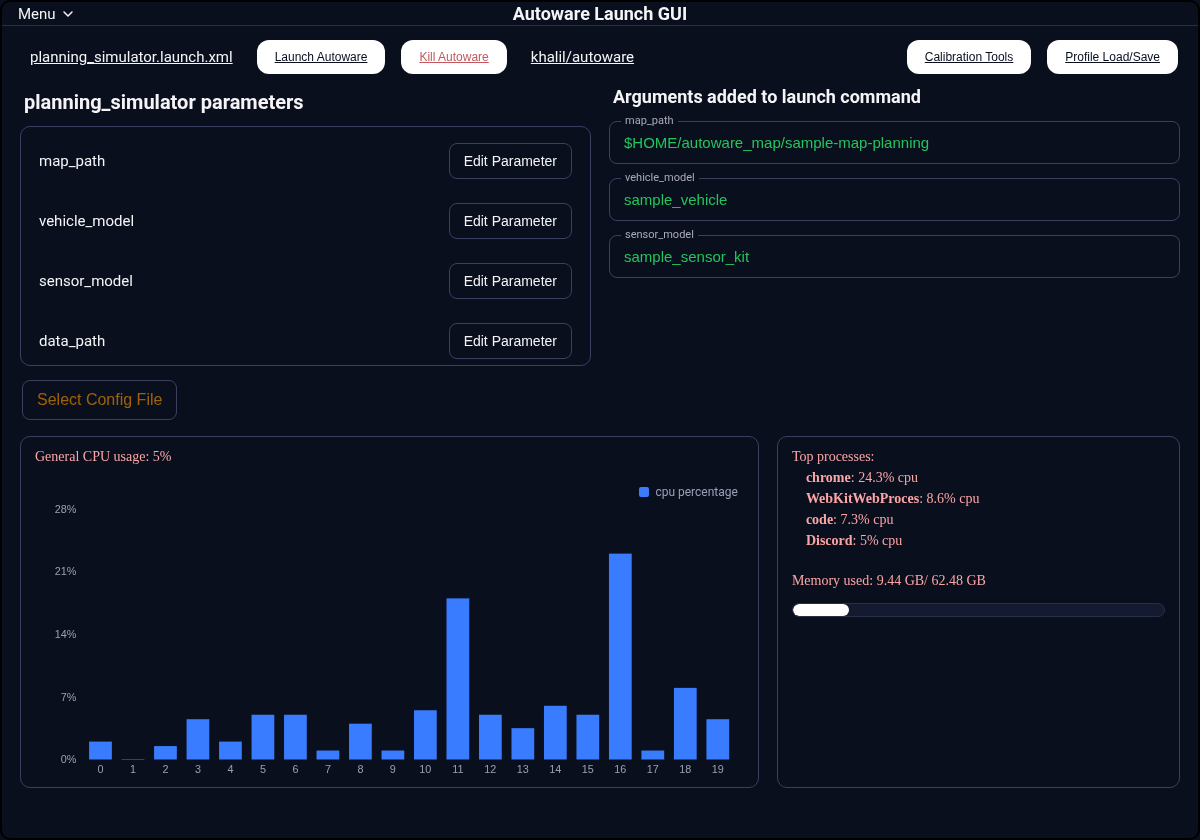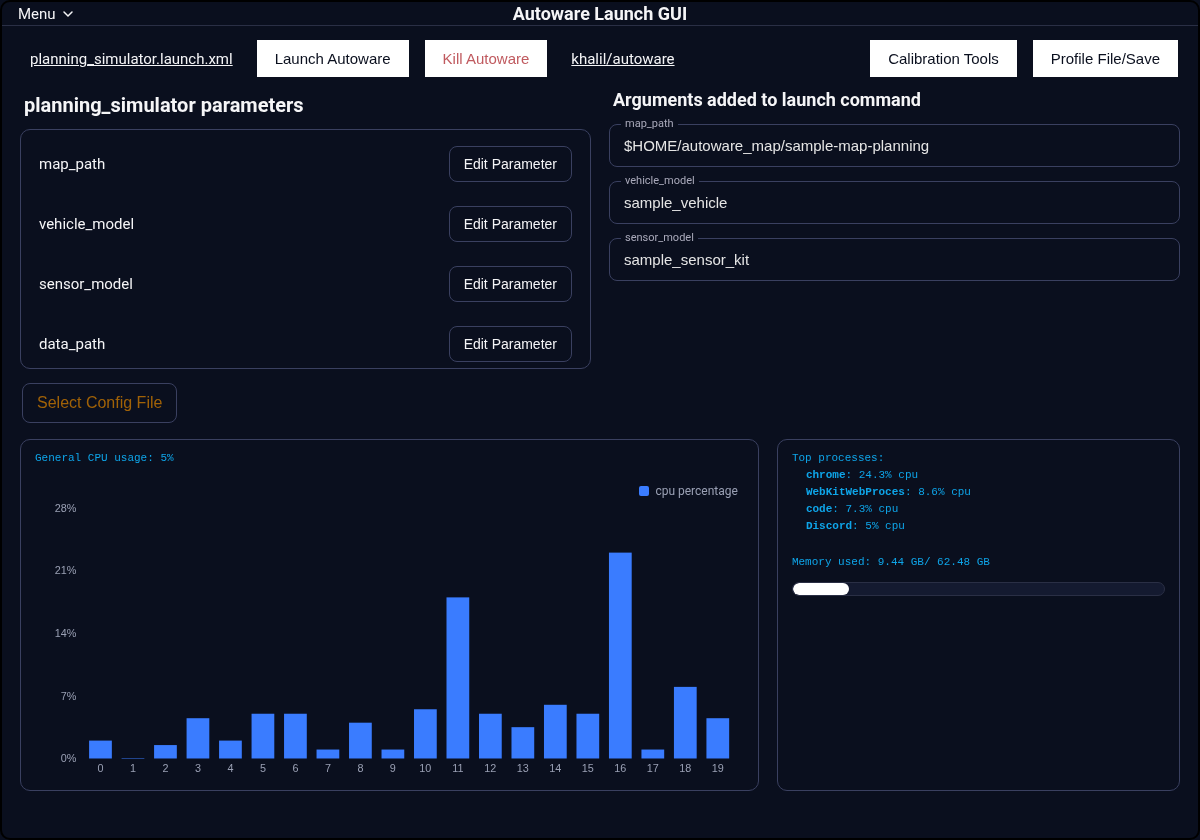--- a/index.html
+++ b/index.html
@@ -47,25 +47,26 @@
   .link-u {
     text-decoration: underline;
     font-size: 15px;
     cursor: pointer;
     padding: 4px 8px;
   }
   .btn {
     background: #fff;
     color: #0a0f1e;
     border: none;
-    border-radius: 0;
+    border-radius: 12px;
     padding: 10px 18px;
-    font-size: 15px;
+    font-size: 12px;
     font-weight: 500;
     cursor: pointer;
+    text-decoration: underline;
   }
   .btn-danger {
     background: #ffffff;
     color: #c05a5f;
   }
   .content {
     display: flex;
     padding: 0 18px;
     gap: 18px;
   }
@@ -115,21 +116,21 @@
     background: #0a0f1e;
     padding: 0 4px;
     font-size: 11px;
     color: #aab;
   }
   .arg-field input {
     width: 100%;
     background: transparent;
     border: 1px solid #3a4060;
     border-radius: 8px;
-    color: #e5e5e5;
+    color: #22c55e;
     padding: 12px 14px;
     font-size: 15px;
   }
   .select-config {
     margin: 14px 0 12px 2px;
   }
   .select-config button {
     background: transparent;
     border: 1px solid #3a4060;
     color: #a16207;
@@ -145,23 +146,23 @@
     margin-top: 4px;
   }
   .panel {
     border: 1px solid #3a4060;
     border-radius: 10px;
     padding: 12px 14px;
   }
   .cpu-panel { flex: 1.9; height: 352px; display:flex; flex-direction:column; }
   .proc-panel { flex: 1; height: 352px; }
   .mono {
-    font-family: Liberation Mono, monospace;
-    font-size: 11px;
-    color: #0ea5e9;
+    font-family: Liberation Serif, serif;
+    font-size: 14px;
+    color: #fca5a5;
   }
   .chart-wrap { flex:1; position:relative; margin-top:20px; }
   .legend {
     position:absolute; top:0; right:6px;
     font-size:12px; color:#9aa0b4;
     display:flex; align-items:center; gap:6px;
   }
   .legend-swatch { width:10px; height:10px; background:#3a7cff; border-radius:2px; }
   .axis-label { font-size:11px; fill:#9aa0b4; font-family: sans-serif; }
   .bar { fill:#3a7cff; }
@@ -198,21 +199,21 @@
   <div class="app-title">Autoware Launch GUI</div>
 </div>
 
 <div class="toolbar">
   <span class="link-u">planning_simulator.launch.xml</span>
   <button class="btn">Launch Autoware</button>
   <button class="btn btn-danger">Kill Autoware</button>
   <span class="link-u">khalil/autoware</span>
   <div class="spacer"></div>
   <button class="btn">Calibration Tools</button>
-  <button class="btn">Profile File/Save</button>
+  <button class="btn">Profile Load/Save</button>
 </div>
 
 <div class="content">
   <div class="left-col">
     <div class="section-title">planning_simulator parameters</div>
     <div class="params-box">
       <div class="param-row">
         <span class="param-name">map_path</span>
         <button class="edit-btn">Edit Parameter</button>
       </div>

